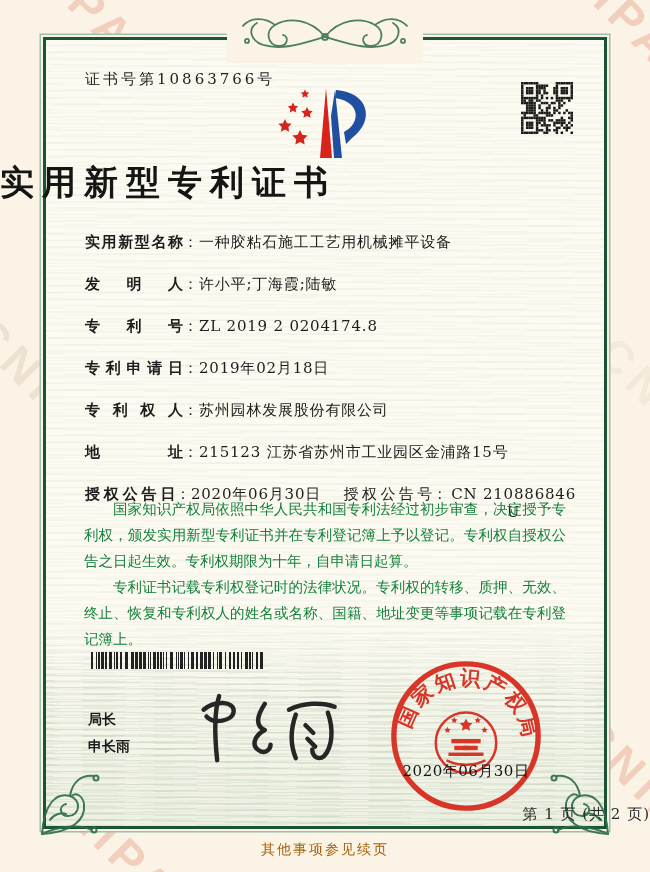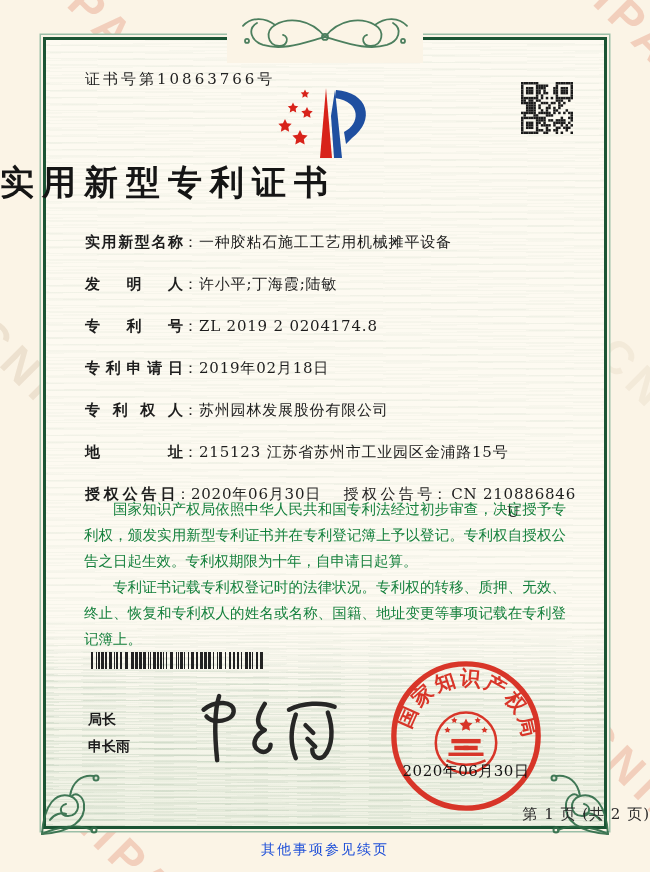--- a/index.html
+++ b/index.html
@@ -97,21 +97,21 @@
   .seal-date{
     position:absolute;left:398px;top:762px;width:136px;z-index:7;
     text-align:center;font-size:15px;color:#141414;letter-spacing:0.5px;
   }
   .page-footer{
     position:absolute;left:4px;right:0;top:805px;z-index:5;
     text-align:right;font-size:15px;color:#2a2a2a;letter-spacing:1px;
   }
   .continuation{
     position:absolute;left:0;right:0;top:841px;z-index:5;
-    text-align:center;font-size:14px;color:#1d4ed8;letter-spacing:2px;
+    text-align:center;font-size:14px;color:#a16207;letter-spacing:2px;
   }
 </style>
 </head>
 <body>
 
 <div class="stage">
 
   <div class="wm wm-pink" style="left:-20px;top:-42px;">CNIPA</div>
   <div class="wm wm-pink" style="left:520px;top:-30px;">CNIPA</div>
   <div class="wm wm-pink-faint" style="left:170px;top:90px;">CNIPA</div>

